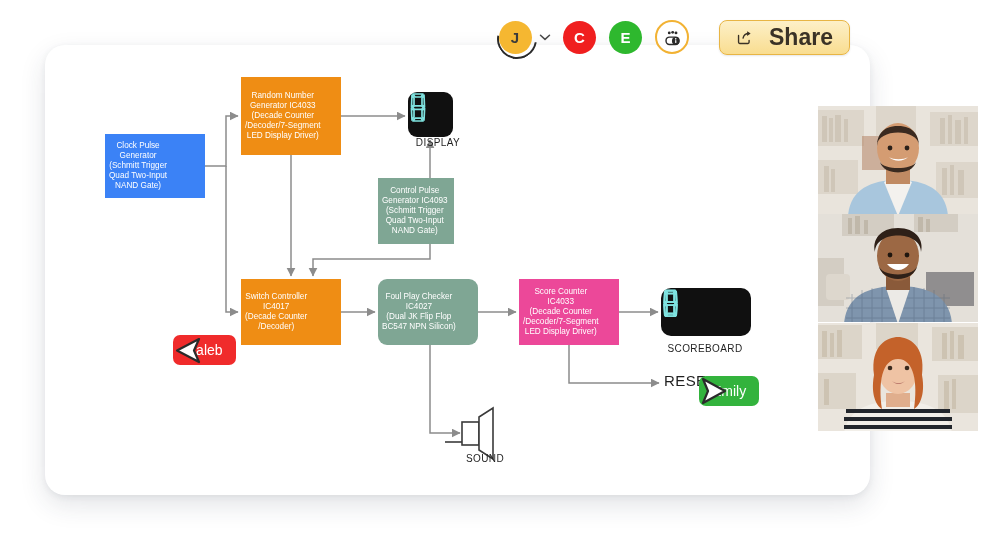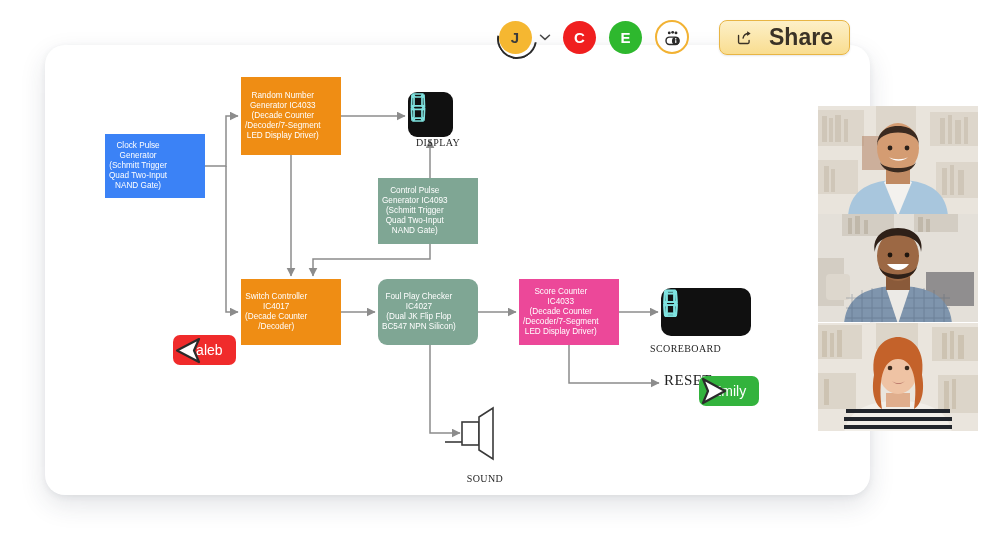--- a/index.html
+++ b/index.html
@@ -56,30 +56,30 @@
 
   .node{
     position:absolute;box-sizing:border-box;
     display:flex;align-items:center;justify-content:flex-start;text-align:center;
     color:#ffffff;font-size:8.2px;line-height:10px;
     font-family:"Liberation Sans", sans-serif;
     padding:3px 4px;
   }
   .n-clock{left:60px;top:89px;width:100px;height:64px;background:#e8512e;}
   .n-rng  {left:196px;top:32px;width:100px;height:78px;background:#ef8d14;}
-  .n-ctrl {left:333px;top:133px;width:100px;height:66px;background:#7fa694;}
+  .n-ctrl {left:333px;top:133px;width:76px;height:66px;background:#7fa694;}
   .n-sw   {left:196px;top:234px;width:100px;height:66px;background:#ef8d14;}
   .n-foul {left:333px;top:234px;width:100px;height:66px;background:#7fa694;border-radius:9px;}
   .n-score{left:474px;top:234px;width:100px;height:66px;background:#ad8562;}
 
   
-  .cap{position:absolute;font-size:10px;color:#1f1f1f;letter-spacing:.4px;font-weight:400;font-family:Liberation Serif, serif;}
+  .cap{position:absolute;font-size:10px;color:#1f1f1f;letter-spacing:.4px;font-weight:400;}
   .cap-display{left:358px;top:92px;width:70px;text-align:center;}
-  .cap-scoreboard{left:605px;top:298px;width:110px;}
-  .cap-sound{left:405px;top:408px;width:70px;text-align:center;margin-top:20px;}
+  .cap-scoreboard{left:605px;top:298px;width:110px;text-align:center;}
+  .cap-sound{left:405px;top:408px;width:70px;text-align:center;}
   .cap-reset{left:619px;top:327px;font-size:15px;letter-spacing:.4px;}
 
   
   .seg-box{position:absolute;background:#101010;border-radius:9px;display:flex;align-items:center;justify-content:center;gap:6px;}
   .seg-display{left:363px;top:47px;width:45px;height:45px;}
   .seg-score{left:616px;top:243px;width:90px;height:48px;border-radius:10px;}
 
   
   .cursor-label{position:absolute;display:flex;align-items:center;}
   .cur-caleb{left:128px;top:290px;}

